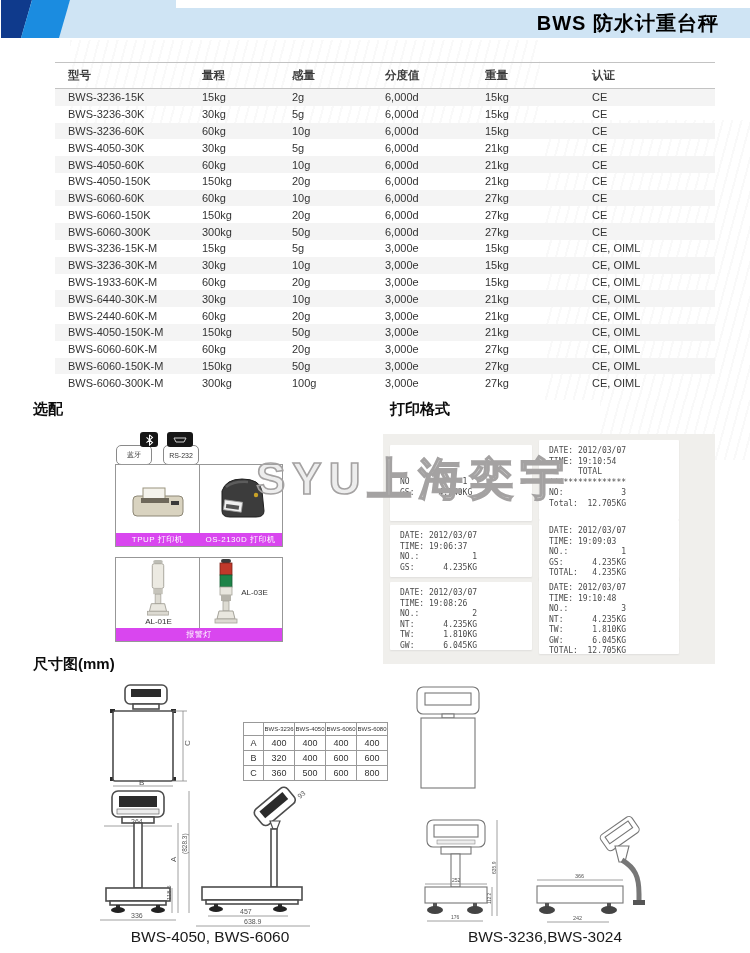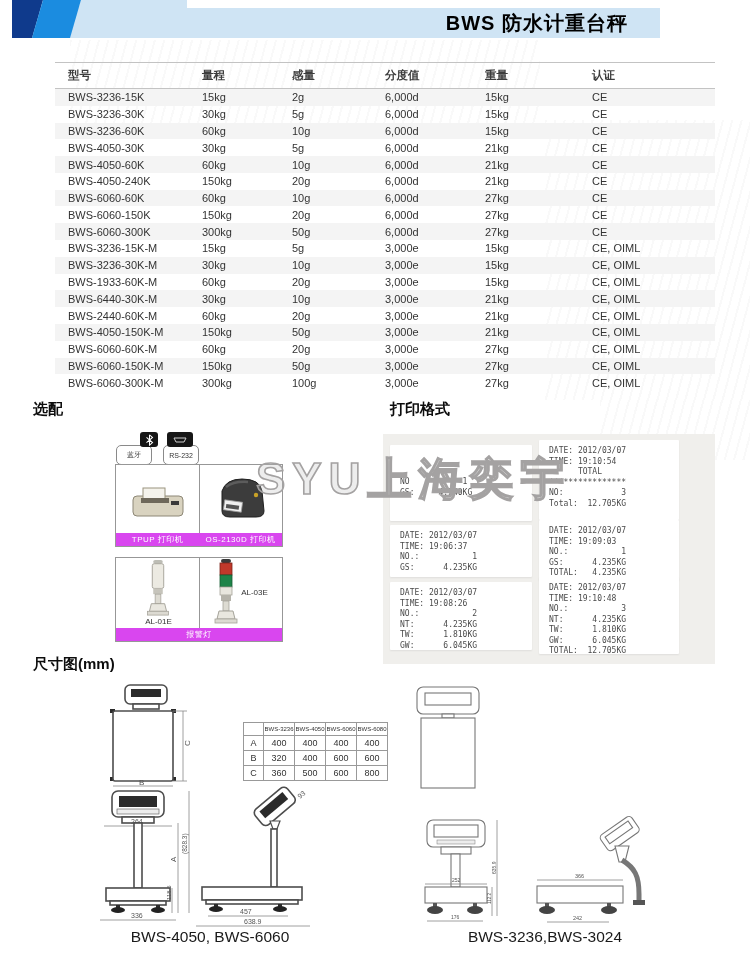--- a/index.html
+++ b/index.html
@@ -4,21 +4,21 @@
 <style>
   html,body{margin:0;padding:0;}
   body{
     width:750px;height:953px;position:relative;background:#ffffff;
     font-family:"Liberation Sans",sans-serif;overflow:hidden;
   }
   
   .rays{position:absolute;pointer-events:none;
     background:repeating-linear-gradient(105deg, rgba(0,0,0,0.025) 0 2px, transparent 2px 9px);}
   
-  .banner{position:absolute;left:12px;top:0;width:648px;height:38px;text-decoration:underline;}
+  .banner{position:absolute;left:1px;top:0;width:750px;height:38px;text-decoration:underline;}
   .banner .band{position:absolute;left:0;top:8px;right:0;height:30px;background:#cfe4f4;}
   .banner .wedge{position:absolute;left:0;top:0;height:38px;}
   .banner .navy{width:80px;background:#0f3a8c;clip-path:polygon(0 0,31px 0,20px 100%,0 100%);}
   .banner .blue{width:80px;background:#1b8ce0;clip-path:polygon(31px 0,69px 0,58px 100%,20px 100%);}
   .banner .lightwedge{width:175px;background:#cfe4f4;clip-path:polygon(69px 0,175px 0,175px 100%,58px 100%);}
   .banner .title{position:absolute;right:32px;top:8px;height:30px;line-height:30px;
     font-size:20px;font-weight:700;color:#000;letter-spacing:1px;}
   
   .spec-wrap{position:absolute;left:55px;top:62px;width:660px;}
   table.spec{border-collapse:collapse;table-layout:fixed;width:660px;}
@@ -141,21 +141,21 @@
         </tr>
         <tr>
           <td>BWS-4050-60K</td>
           <td>60kg</td>
           <td>10g</td>
           <td>6,000d</td>
           <td>21kg</td>
           <td>CE</td>
         </tr>
         <tr>
-          <td>BWS-4050-240K</td>
+          <td>BWS-4050-150K</td>
           <td>150kg</td>
           <td>20g</td>
           <td>6,000d</td>
           <td>21kg</td>
           <td>CE</td>
         </tr>
         <tr>
           <td>BWS-6060-60K</td>
           <td>60kg</td>
           <td>10g</td>

